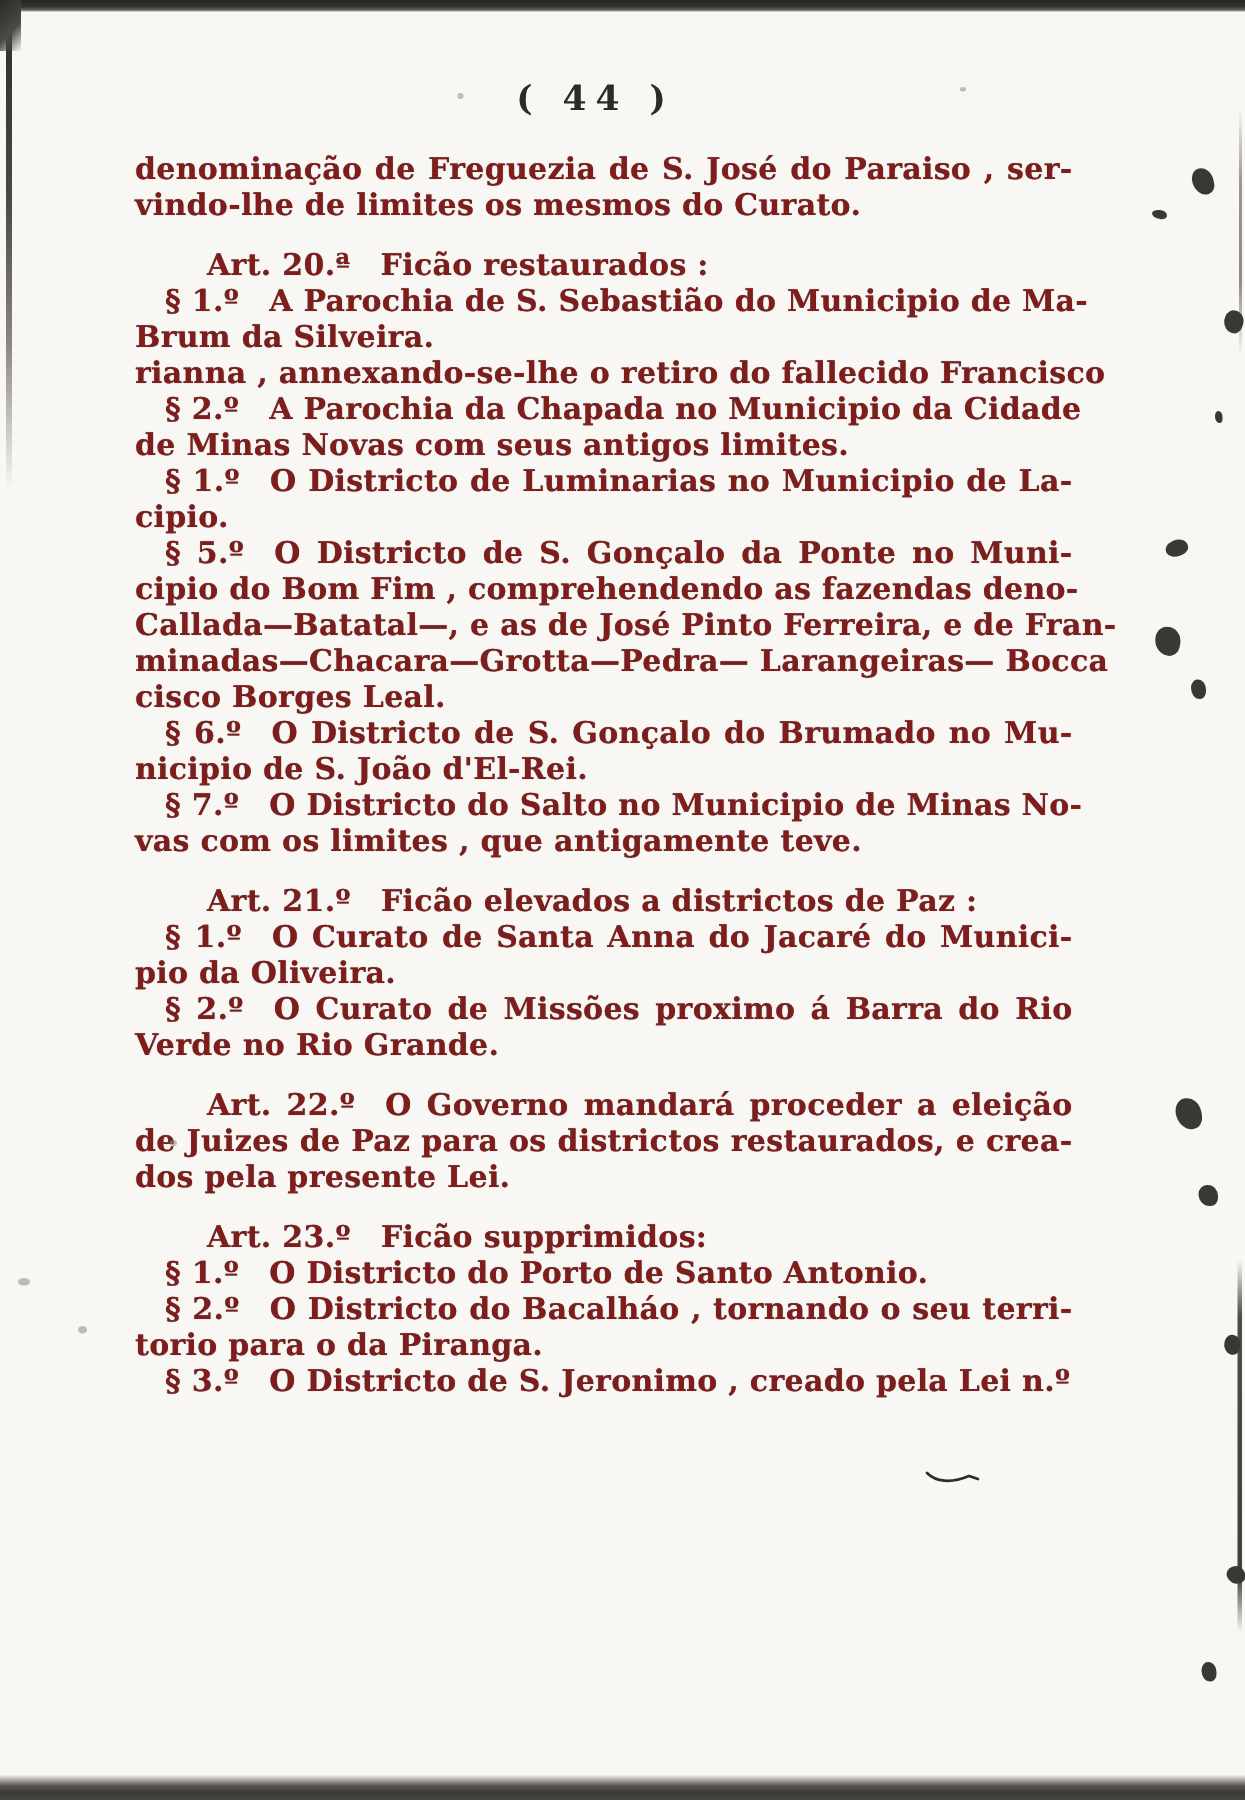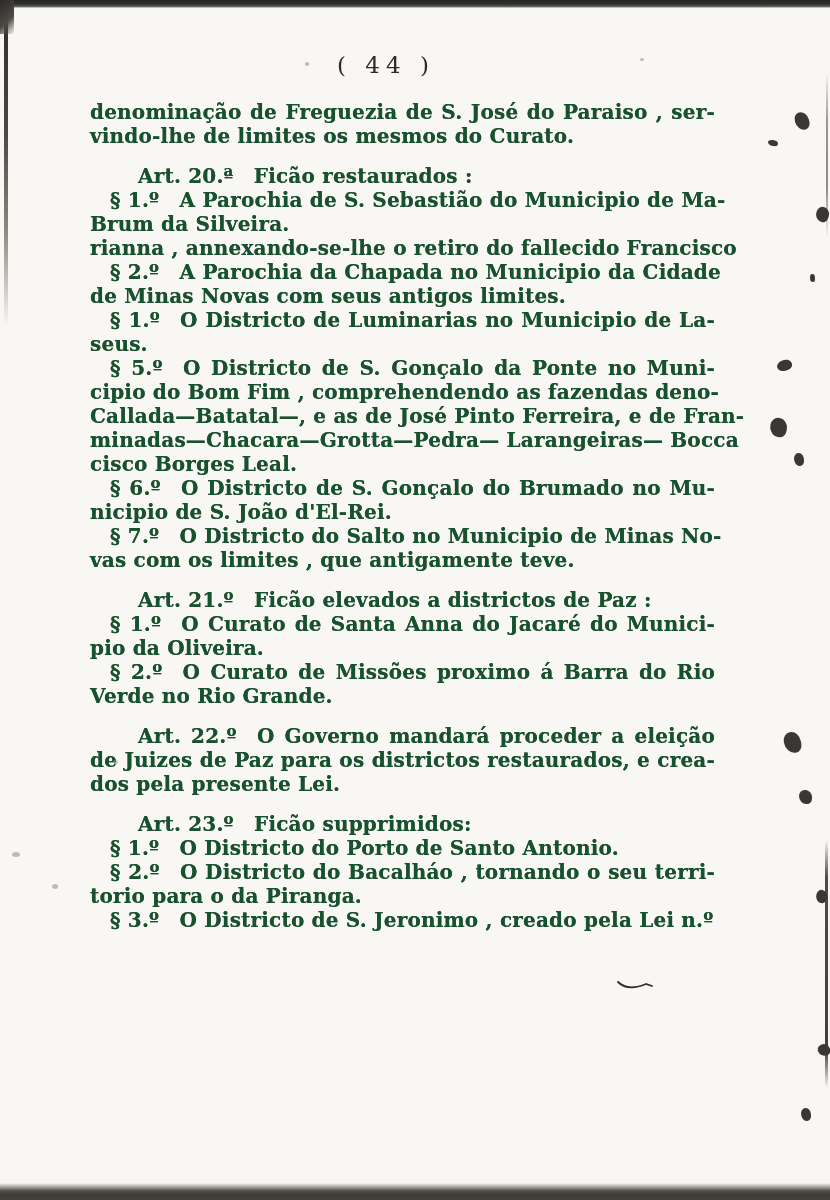--- a/index.html
+++ b/index.html
@@ -20,30 +20,30 @@
     background:linear-gradient(180deg,#2e2d2a 0%,#4a4944 40%,#8a887f 70%,rgba(140,138,128,0) 100%);}
   #corner-tl{left:0;top:0;width:14px;height:34px;
     background:linear-gradient(135deg,#2a2927 0%,#4c4a45 60%,rgba(120,118,110,0) 100%);}
   #edge-right-top{left:826px;top:72px;width:2px;height:165px;
     background:linear-gradient(180deg,rgba(120,118,110,0),#9a978e 30%,#8e8b82 70%,rgba(120,118,110,0));}
   #edge-right-bottom{left:825px;top:840px;width:3px;height:248px;
     background:linear-gradient(180deg,rgba(90,88,82,0),#4e4c47 15%,#3f3e3a 85%,rgba(90,88,82,0));}
 
   
   #page-number{
-    position:absolute;left:276px;top:52px;width:220px;
+    position:absolute;left:287px;top:52px;width:220px;
     text-align:center;
-    font-size:23px;font-weight:400;color:#2b2b27;
+    font-size:23px;font-weight:700;color:#2b2b27;
     letter-spacing:6px;
   }
 
   
   #text-block{
     position:absolute;left:90px;top:100px;width:625px;
-    font-size:20px;font-weight:700;color:#14532d;
+    font-size:20px;font-weight:700;color:#7f1d1d;
     letter-spacing:0.2px;
     text-shadow:0 0 0.5px rgba(41,41,37,0.75);
   }
   .line{
     line-height:24px;height:24px;
     white-space:nowrap;
     text-align:justify;
     text-align-last:justify;
   }
   .line.last{text-align-last:left;}
@@ -83,21 +83,21 @@
       <div class="line first">§ 1.º A Parochia de S. Sebastião do Municipio de Ma-</div>
       <div class="line last">Brum da Silveira.</div>
       <div class="line">rianna , annexando-se-lhe o retiro do fallecido Francisco</div>
     </div>
     <div class="block section">
       <div class="line first">§ 2.º A Parochia da Chapada no Municipio da Cidade</div>
       <div class="line last">de Minas Novas com seus antigos limites.</div>
     </div>
     <div class="block section">
       <div class="line first">§ 1.º O Districto de Luminarias no Municipio de La-</div>
-      <div class="line last">seus.</div>
+      <div class="line last">cipio.</div>
     </div>
     <div class="block section">
       <div class="line first">§ 5.º O Districto de S. Gonçalo da Ponte no Muni-</div>
       <div class="line">cipio do Bom Fim , comprehendendo as fazendas deno-</div>
       <div class="line">Callada—Batatal—, e as de José Pinto Ferreira, e de Fran-</div>
       <div class="line">minadas—Chacara—Grotta—Pedra— Larangeiras— Bocca</div>
       <div class="line last">cisco Borges Leal.</div>
     </div>
     <div class="block section">
       <div class="line first">§ 6.º O Districto de S. Gonçalo do Brumado no Mu-</div>

